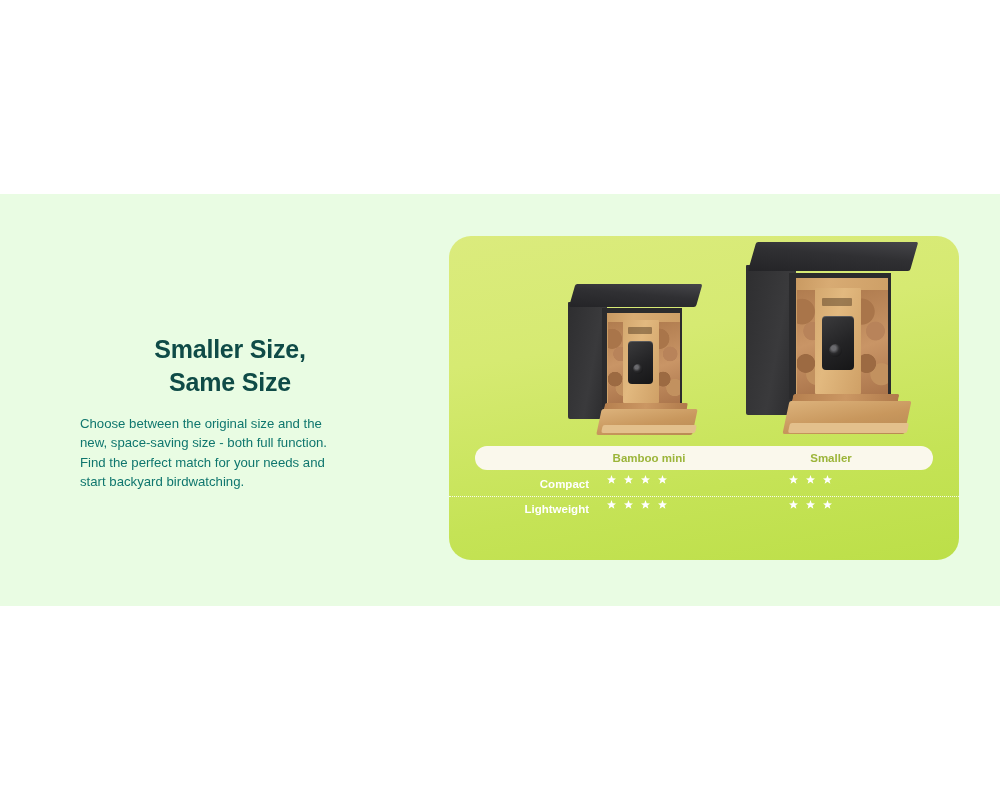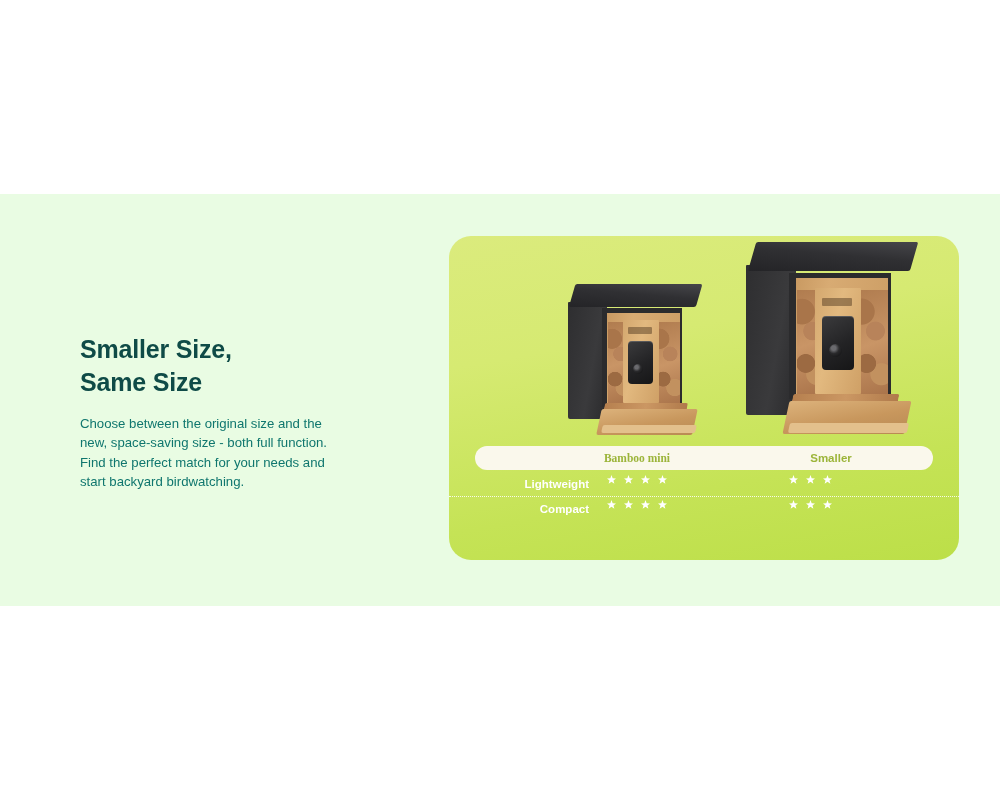--- a/index.html
+++ b/index.html
@@ -40,20 +40,21 @@
     top: 139px;     
     width: 300px;
   }
   .headline {
     margin: 0;
     font-size: 25px;
     line-height: 1.3;
     font-weight: bold;
     color: #0f4b47;
     letter-spacing: -0.2px;
+    text-align: center;
   }
   .headline .line { display: block; }
   .subcopy {
     margin: 16px 0 0 0;
     font-size: 13.2px;
     line-height: 1.47;
     color: #0f766e;
     width: 268px;
   }
 
@@ -227,21 +228,21 @@
   .compare-head .col-label {
     position: absolute;
     top: 0;
     height: 24px;
     line-height: 24px;
     font-size: 11.5px;
     font-weight: bold;
     color: #9cb53a;
     text-align: center;
   }
-  .compare-head .col-a { left: 102px; width: 120px; font-family: Liberation Serif, serif; }
+  .compare-head .col-a { left: 114px; width: 120px; }
   .compare-head .col-b { left: 296px; width: 120px; }
 
   .compare-rows {
     position: absolute;
     left: 0;
     top: 30px;
     width: 510px;
   }
   .crow {
     position: relative;
@@ -341,30 +342,30 @@
       <div class="compare">
 
         <div class="compare-head">
           <div class="col-label col-a">Bamboo mini</div>
           <div class="col-label col-b">Smaller</div>
         </div>
 
         <div class="compare-rows">
 
           <div class="crow">
+            <div class="rlabel">Compact</div>
+            <div class="stars cell-a"><span class="star"></span><span class="star"></span><span class="star"></span><span class="star"></span></div>
+            <div class="stars cell-b"><span class="star"></span><span class="star"></span><span class="star"></span></div>
+          </div>
+
+          <div class="crow">
             <div class="rlabel">Lightweight</div>
             <div class="stars cell-a"><span class="star"></span><span class="star"></span><span class="star"></span><span class="star"></span></div>
             <div class="stars cell-b"><span class="star"></span><span class="star"></span><span class="star"></span></div>
           </div>
 
-          <div class="crow">
-            <div class="rlabel">Compact</div>
-            <div class="stars cell-a"><span class="star"></span><span class="star"></span><span class="star"></span><span class="star"></span></div>
-            <div class="stars cell-b"><span class="star"></span><span class="star"></span><span class="star"></span></div>
-          </div>
-
 
         </div>
       </div>
 
     </div>
   </section>
 </div>
 
 </body></html>

